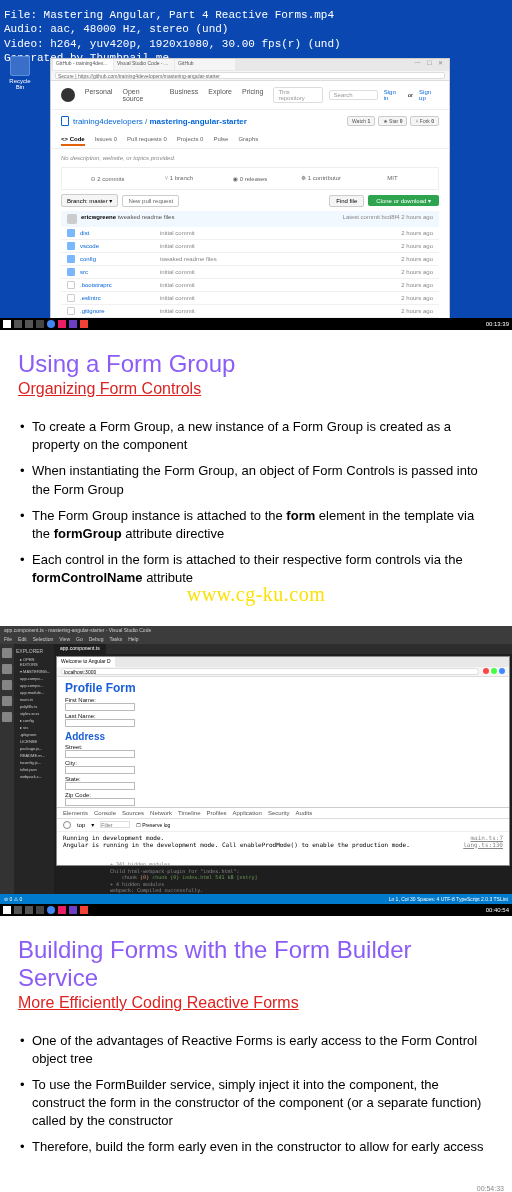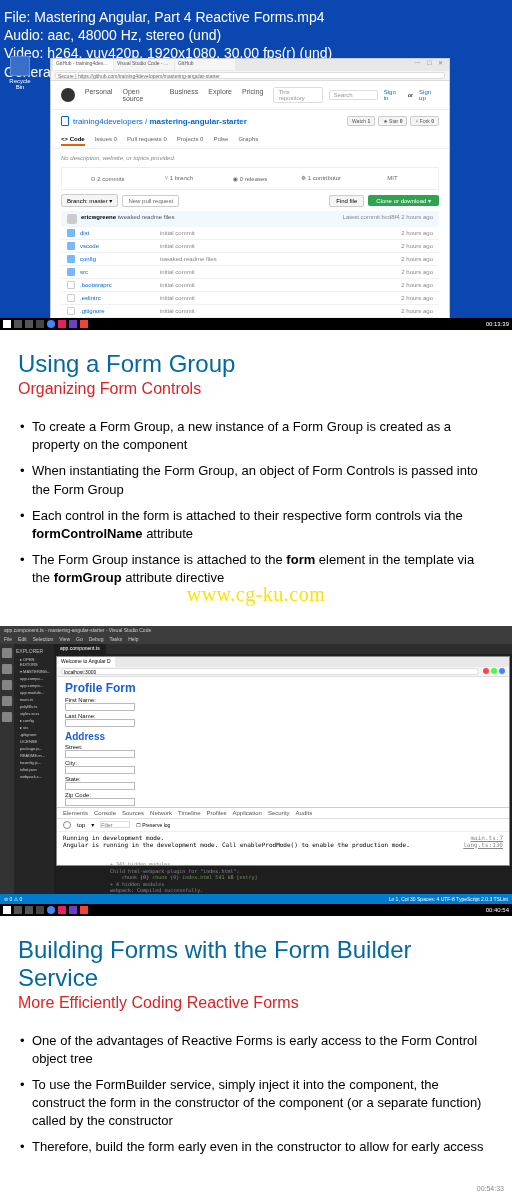--- a/index.html
+++ b/index.html
@@ -1,20 +1,20 @@
 <!DOCTYPE html>
 <html><head>
   <meta charset="utf-8">
   <style>
     * { margin: 0; padding: 0; box-sizing: border-box; }
     body { font-family: -apple-system, BlinkMacSystemFont, "Segoe UI", Arial, sans-serif; font-size: 11px; background: #fff; }
     
     
     .desktop-blue { background: #0a47b1; padding: 8px 0 0 0; position: relative; height: 330px; }
-    .meta-text { color: #fff; font-size: 14px; line-height: 1.3; padding: 0 4px 6px 4px; font-family: Liberation Sans, sans-serif; }
+    .meta-text { color: #fff; font-size: 11px; line-height: 1.3; padding: 0 4px 6px 4px; font-family: Liberation Mono, monospace; }
     .recycle-icon { position: absolute; top: 56px; left: 6px; width: 28px; text-align: center; }
     .recycle-bin { width: 20px; height: 20px; background: #3a6fc9; border: 1px solid #5a8fd9; margin: 0 auto 2px; border-radius: 2px; }
     .recycle-label { color: #fff; font-size: 6px; }
     
     .browser-window { background: #fff; margin: 0 auto; width: 400px; position: absolute; top: 58px; left: 50px; border: 1px solid #ccc; }
     .browser-tabs { background: #e8e8e8; height: 12px; display: flex; gap: 1px; padding: 0 2px; }
     .btab { background: #f5f5f5; height: 11px; width: 60px; font-size: 5px; padding: 1px 3px; color: #555; }
     .btab.active { background: #fff; }
     .win-controls { margin-left: auto; display: flex; gap: 6px; font-size: 6px; color: #888; padding-right: 4px; }
     .addr-bar { height: 10px; background: #f5f5f5; border-bottom: 1px solid #ddd; display: flex; align-items: center; padding: 0 4px; }
@@ -67,22 +67,22 @@
     .tb-icon { width: 8px; height: 8px; }
     .tb-win { background: #fff; }
     .tb-chrome { background: #4285f4; border-radius: 50%; }
     .tb-pink { background: #e91e63; }
     .tb-red { background: #f44336; }
     .tb-purple { background: #6c3fc4; }
     .tb-time { margin-left: auto; color: #fff; font-size: 6px; }
     
     
     .slide { background: #fff; padding: 20px 18px 30px; position: relative; }
-    .slide-title { font-family: "Segoe UI", Arial; font-size: 24px; color: #0369a1; margin-bottom: 2px; }
-    .slide-subtitle { font-family: "Segoe UI", Arial; font-size: 16px; color: #d22; margin-bottom: 20px; }
+    .slide-title { font-family: "Segoe UI", Arial; font-size: 24px; color: #8b5cf6; margin-bottom: 2px; }
+    .slide-subtitle { font-family: "Segoe UI", Arial; font-size: 16px; color: #d22; margin-bottom: 20px; text-decoration: underline; }
     .slide ul { list-style: none; padding: 0; }
     .slide li { font-size: 13px; color: #000; line-height: 1.4; margin-bottom: 8px; padding-left: 14px; position: relative; }
     .slide li::before { content: "•"; position: absolute; left: 2px; }
     .slide b { font-weight: bold; }
     .watermark { position: absolute; color: #fbe106; font-size: 20px; font-weight: normal; bottom: 20px; width: 100%; text-align: center; left: 0; font-family: Georgia, serif; letter-spacing: 0.5px; }
     
     
     .vscode-section { background: #0f172a; height: 290px; position: relative; font-size: 6px; }
     .vsc-titlebar { background: #3c3c3c; height: 10px; color: #ccc; font-size: 5px; padding: 1px 4px; }
     .vsc-menubar { background: #3c3c3c; height: 8px; color: #ccc; font-size: 5px; padding: 0 4px; display: flex; gap: 6px; }
@@ -279,22 +279,22 @@
     <div class="tb-time">00:13:39</div>
   </div>
 </div>
 
 <div class="slide">
   <div class="slide-title">Using a Form Group</div>
   <div class="slide-subtitle">Organizing Form Controls</div>
   <ul>
     <li>To create a Form Group, a new instance of a Form Group is created as a property on the component</li>
     <li>When instantiating the Form Group, an object of Form Controls is passed into the Form Group</li>
+    <li><span>The Form Group instance is attached to the </span><b>form</b><span> element in the template via the </span><b>formGroup</b><span> attribute directive</span></li>
     <li><span>Each control in the form is attached to their respective form controls via the </span><b>formControlName</b><span> attribute</span></li>
-    <li><span>The Form Group instance is attached to the </span><b>form</b><span> element in the template via the </span><b>formGroup</b><span> attribute directive</span></li>
   </ul>
   <div class="watermark">www.cg-ku.com</div>
 </div>
 
 <div class="vscode-section">
   <div class="vsc-titlebar">app.component.ts - mastering-angular-starter - Visual Studio Code</div>
   <div class="vsc-menubar">
     <span>File</span>
     <span>Edit</span>
     <span>Selection</span>

